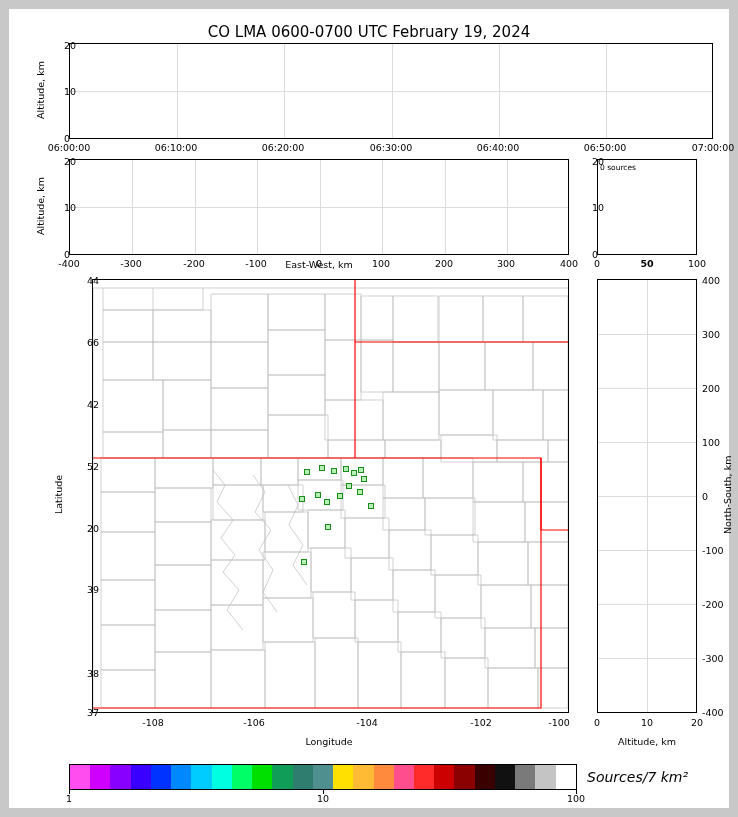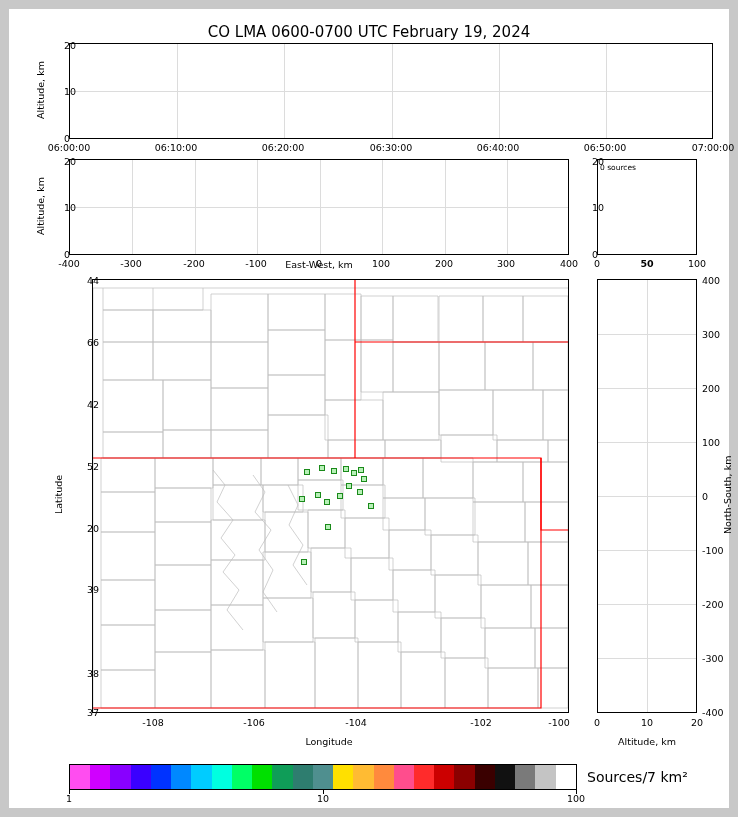--- a/index.html
+++ b/index.html
@@ -244,21 +244,21 @@
   <div class="lbl lbl-r lbl-m" style="left:78px;top:395px;">42</div>
   <div class="lbl lbl-r lbl-m" style="left:78px;top:457px;">52</div>
   <div class="lbl lbl-r lbl-m" style="left:78px;top:519px;">20</div>
   <div class="lbl lbl-r lbl-m" style="left:78px;top:580px;">39</div>
   <div class="lbl lbl-r lbl-m" style="left:78px;top:664px;">38</div>
   <div class="lbl lbl-r lbl-m" style="left:78px;top:703px;">37</div>
   <div class="axname rot" style="left:44px;top:505px;transform:rotate(-90deg);">Latitude</div>
 
   <div class="lbl lbl-c" style="left:144px;top:708px;">-108</div>
   <div class="lbl lbl-c" style="left:245px;top:708px;">-106</div>
-  <div class="lbl lbl-c" style="left:347px;top:708px;">-104</div>
+  <div class="lbl lbl-c" style="left:358px;top:708px;">-104</div>
   <div class="lbl lbl-c" style="left:472px;top:708px;">-102</div>
   <div class="lbl lbl-c" style="left:550px;top:708px;">-100</div>
   <div class="axname" style="left:320px;top:727px;transform:translateX(-50%);">Longitude</div>
 
   <div class="ax" style="left:588px;top:270px;width:100px;height:434px;">
     <div class="grid-line" style="left:0;top:54px;width:100%;height:1px;"></div>
     <div class="grid-line" style="left:0;top:108px;width:100%;height:1px;"></div>
     <div class="grid-line" style="left:0;top:162px;width:100%;height:1px;"></div>
     <div class="grid-line" style="left:0;top:216px;width:100%;height:1px;"></div>
     <div class="grid-line" style="left:0;top:270px;width:100%;height:1px;"></div>
@@ -307,15 +307,15 @@
     <div style="background:#7a7a7a;"></div>
     <div style="background:#c4c4c4;"></div>
     <div style="background:#ffffff;"></div>
   </div>
   <div class="cb-tick" style="left:60px;top:781px;"></div>
   <div class="cb-tick" style="left:314px;top:781px;"></div>
   <div class="cb-tick" style="left:567px;top:781px;"></div>
   <div class="lbl lbl-c" style="left:60px;top:784px;">1</div>
   <div class="lbl lbl-c" style="left:314px;top:784px;">10</div>
   <div class="lbl lbl-c" style="left:567px;top:784px;">100</div>
-  <div class="title" style="left:578px;top:760px;font-size:14px;">Sources/7 km²</div>
+  <div class="title" style="left:578px;top:760px;font-size:14px;font-style:italic;">Sources/7 km²</div>
 
 </div>
 
 </body></html>

